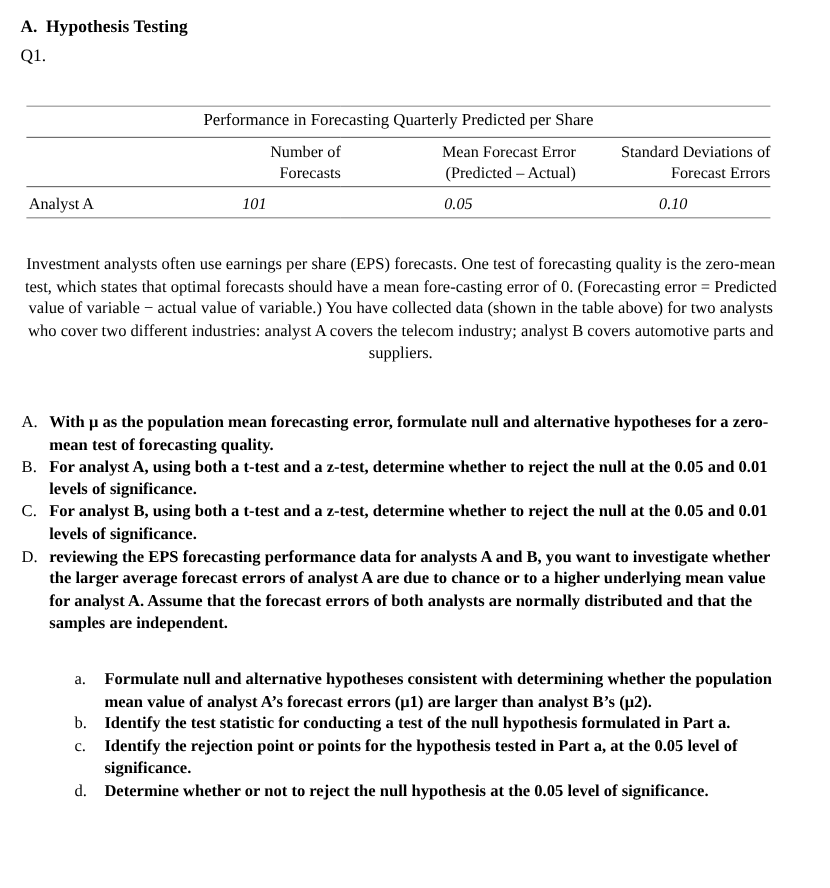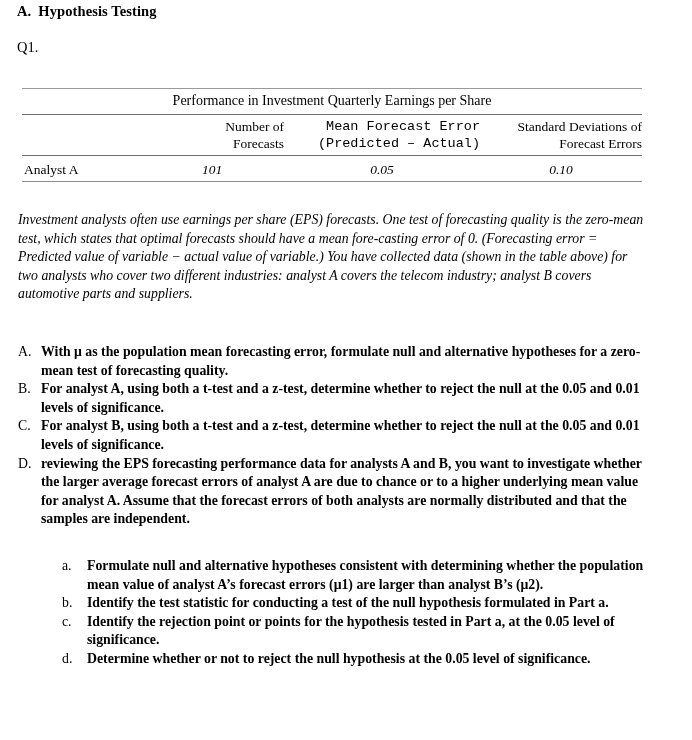--- a/index.html
+++ b/index.html
@@ -19,21 +19,21 @@
     width: 692px;
     height: 740px;
     box-sizing: border-box;
     padding: 0;
   }
 
   
   .heading-a {
     position: absolute;
     left: 17px;
-    top: 3px;
+    top: 15px;
     font-size: 14.5px;
     font-weight: bold;
     letter-spacing: 0.1px;
     white-space: nowrap;
   }
   .heading-a .h-letter { margin-right: 7px; }
 
   .heading-q {
     position: absolute;
     left: 17px;
@@ -70,21 +70,21 @@
     padding: 3px 0 4px 0 !important;
   }
   .col-head {
     text-align: right;
     padding: 3px 0 3px 0 !important;
     font-size: 13.5px;
   }
   .col-head .l1, .col-head .l2 { display: block; }
   .col-head-blank { width: 118px; }
   .c-num   { width: 144px; }
-  .c-mean  { width: 196px; font-family: Liberation Mono, monospace; }
+  .c-mean  { width: 196px; }
   .c-sd    { width: 162px; margin-top: 44px; }
 
   .data-label {
     text-align: left;
     padding: 4px 0 3px 2px !important;
     font-size: 13.5px;
   }
   .data-val {
     text-align: center;
     padding: 4px 0 3px 0 !important;
@@ -94,22 +94,21 @@
   tr.first-data td { padding-top: 5px !important; }
 
   
   .para {
     position: absolute;
     left: 18px;
     top: 211px;
     width: 632px;
     font-size: 13.8px;
     line-height: 18.6px;
-    text-align: left;
-    font-style: italic;
+    text-align: center;
   }
 
   
   .list-upper {
     position: absolute;
     left: 18px;
     top: 343px;
     width: 632px;
     font-size: 13.8px;
     line-height: 18.6px;
@@ -148,21 +147,21 @@
   <div class="heading-a">
     <span class="h-letter">A.</span><span>Hypothesis Testing</span>
   </div>
 
   <div class="heading-q">Q1.</div>
 
   <div class="table-wrap">
     <table class="perf">
       <thead>
         <tr class="rule-top">
-          <td class="tbl-title" colspan="4">Performance in Investment Quarterly Earnings per Share</td>
+          <td class="tbl-title" colspan="4">Performance in Forecasting Quarterly Predicted per Share</td>
         </tr>
         <tr class="rule-mid">
           <th class="col-head col-head-blank">
             <span class="l1"></span>
             <span class="l2"></span>
           </th>
           <th class="col-head c-num">
             <span class="l1">Number of</span>
             <span class="l2">Forecasts</span>
           </th>

